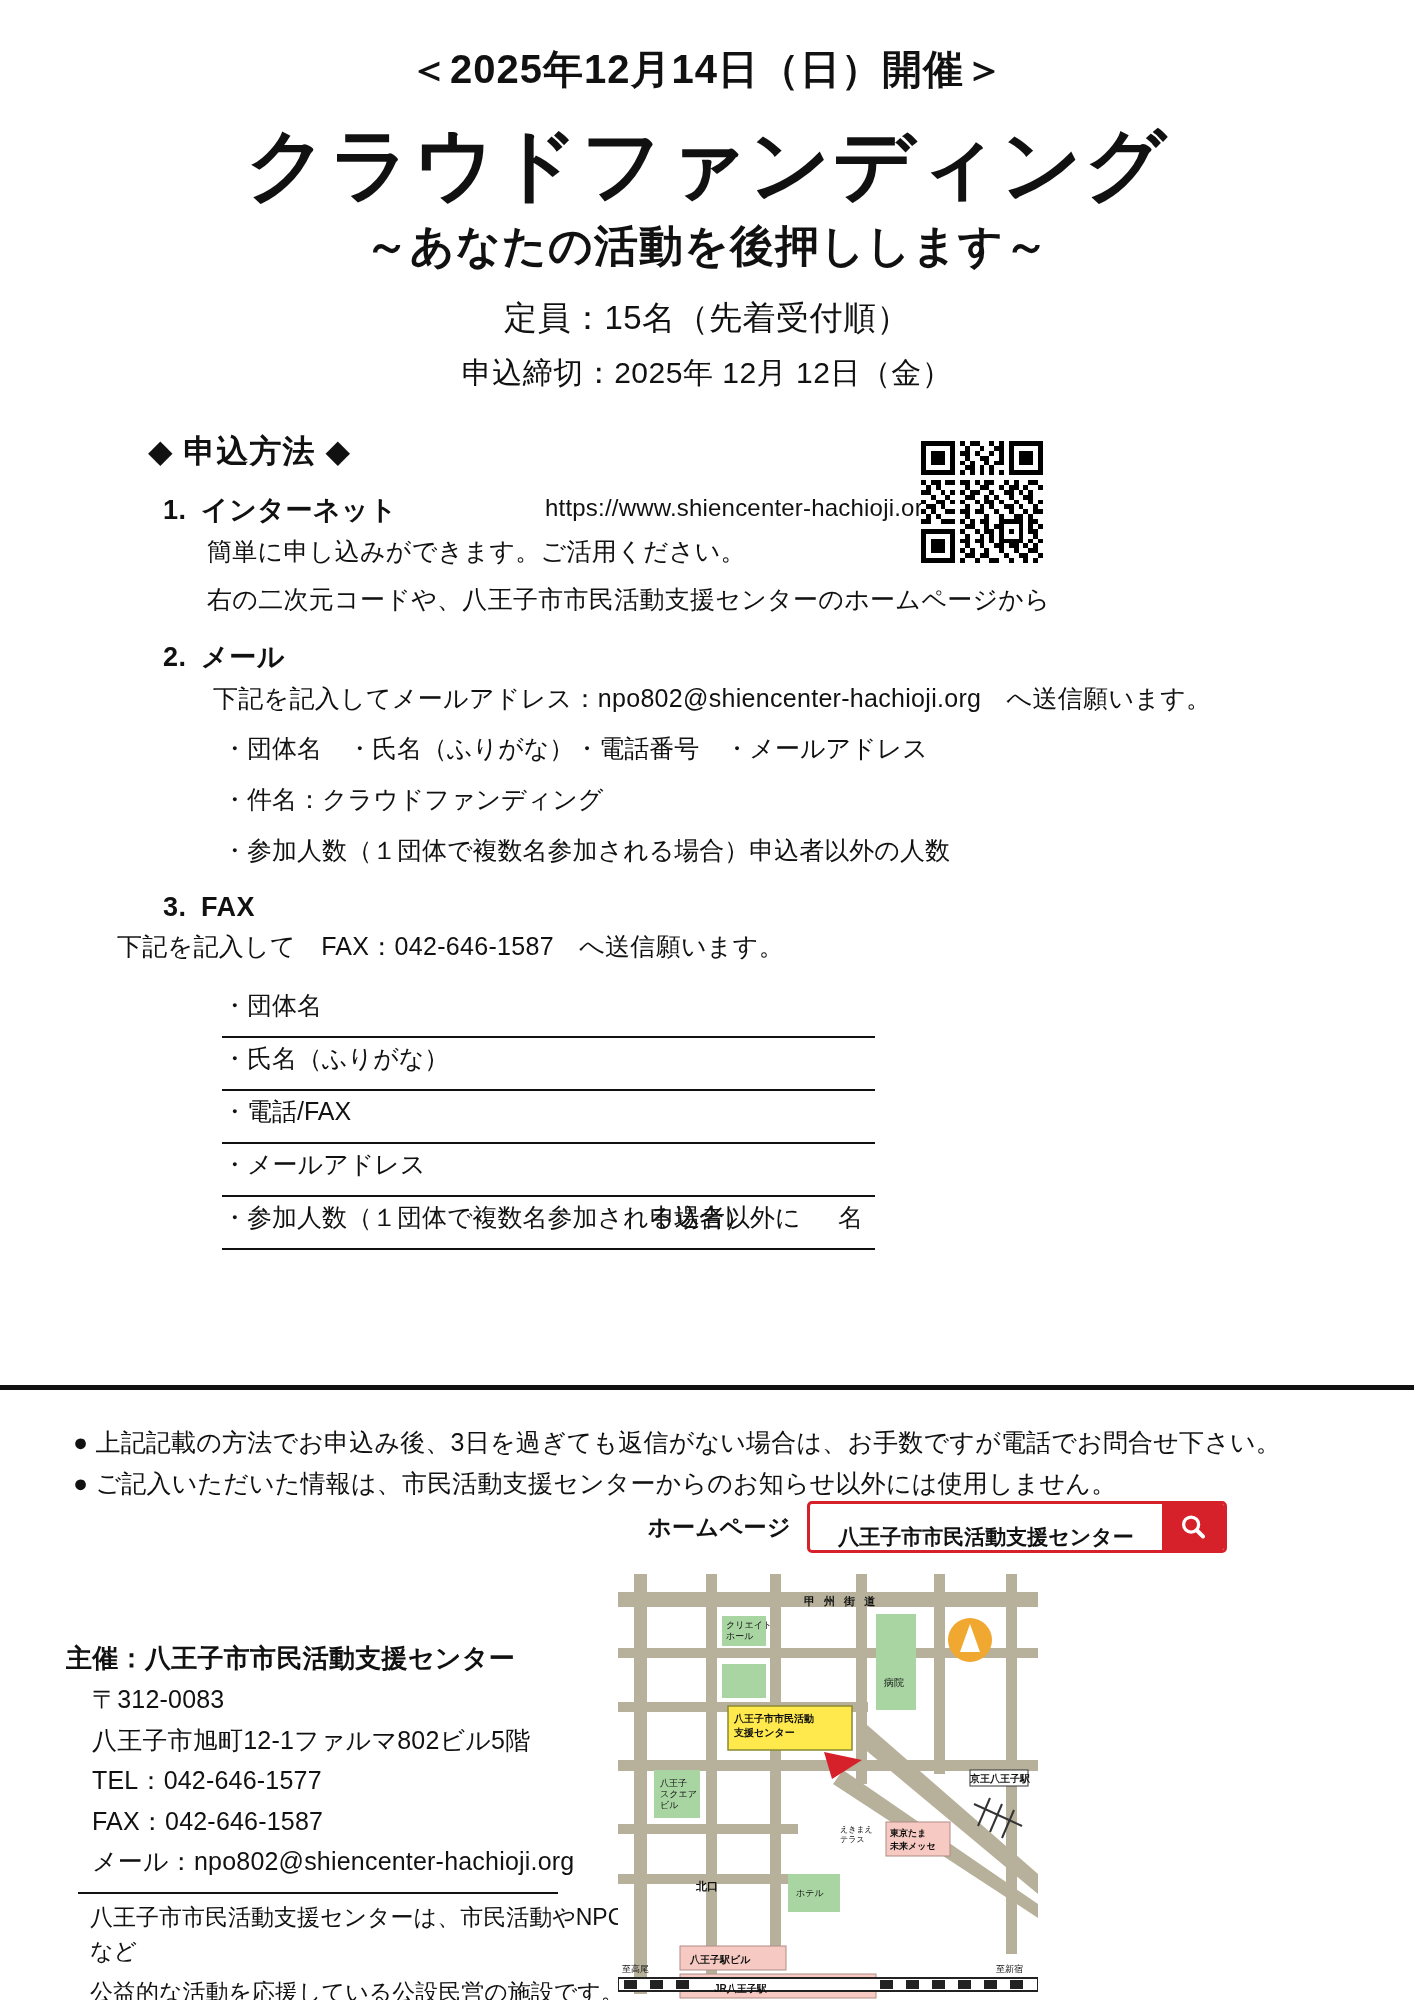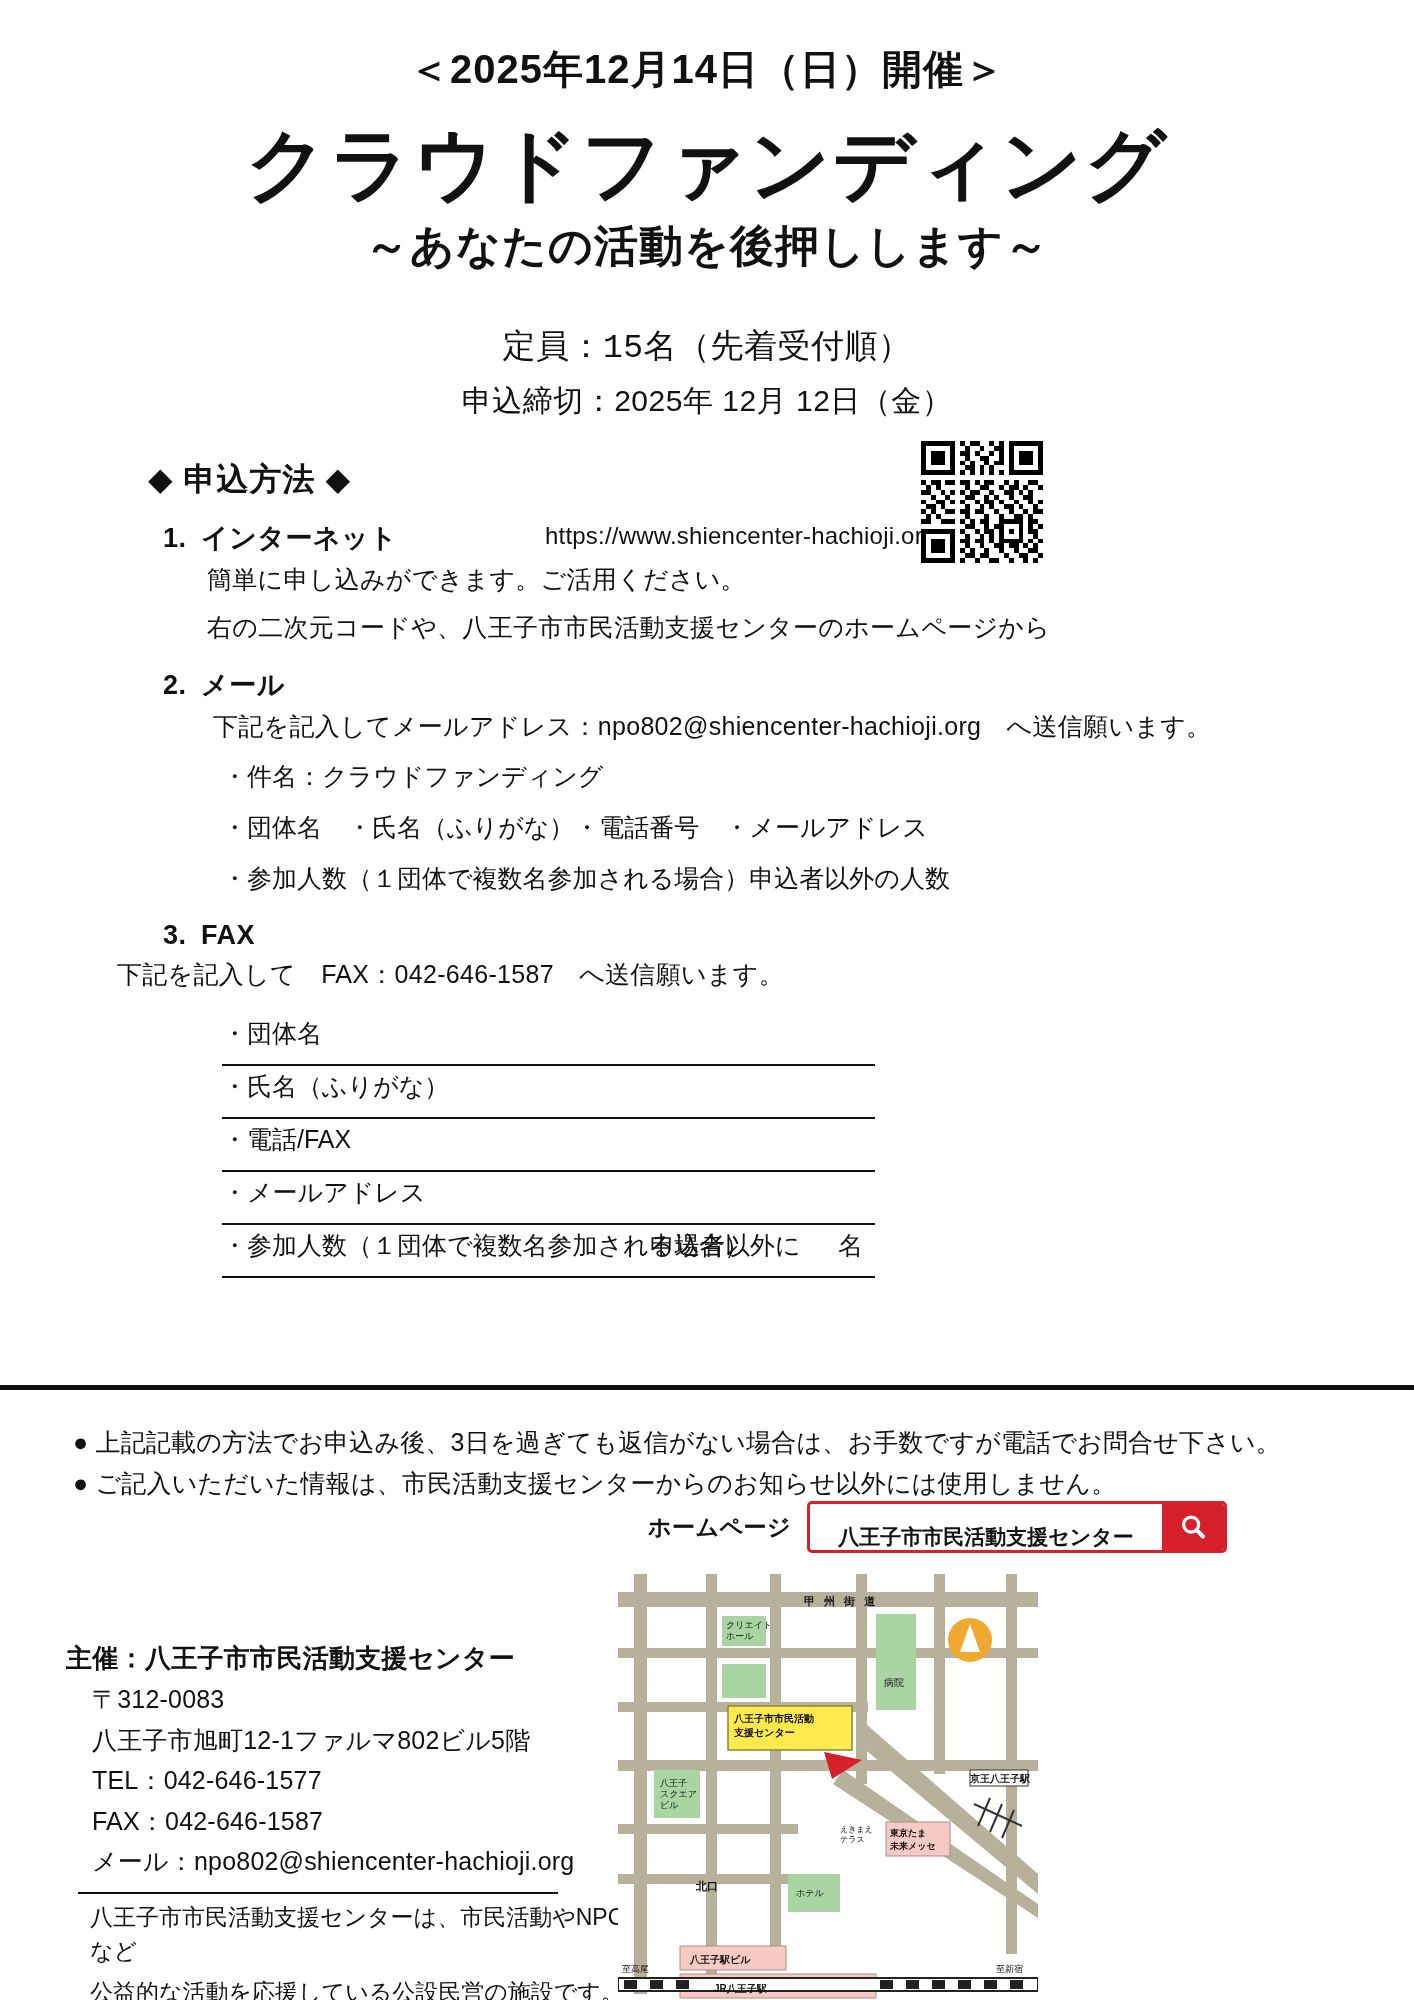--- a/index.html
+++ b/index.html
@@ -32,23 +32,22 @@
   .sub-title {
     text-align: center;
     font-size: 44px;
     font-weight: bold;
     letter-spacing: 1px;
     margin-top: 10px;
   }
   .capacity {
     text-align: center;
     font-size: 33px;
-    margin-top: 48px;
+    margin-top: 20px;
     letter-spacing: 0.5px;
-    font-family: Liberation Mono, monospace;
   }
   .deadline {
     text-align: center;
     font-size: 30px;
     margin-top: 12px;
     letter-spacing: 0.5px;
   }
 
   
   .howto-heading {
@@ -227,22 +226,22 @@
       </div>
       <div class="method-body">簡単に申し込みができます。ご活用ください。</div>
       <div class="method-body">右の二次元コードや、八王子市市民活動支援センターのホームページから</div>
     </div>
 
     <div class="method" style="margin-top:16px;">
       <div class="method-head">
         <span class="num">2.</span><span>メール</span>
       </div>
       <div class="method-body" style="margin-left:213px;">下記を記入してメールアドレス：npo802@shiencenter-hachioji.org　へ送信願います。</div>
+      <div class="bullets">・団体名　・氏名（ふりがな）・電話番号　・メールアドレス</div>
       <div class="bullets">・件名：クラウドファンディング</div>
-      <div class="bullets">・団体名　・氏名（ふりがな）・電話番号　・メールアドレス</div>
       <div class="bullets">・参加人数（１団体で複数名参加される場合）申込者以外の人数</div>
     </div>
 
     <div class="method" style="margin-top:16px;">
       <div class="method-head">
         <span class="num">3.</span><span>FAX</span>
       </div>
       <div class="method-body" style="margin-left:117px;">下記を記入して　FAX：042-646-1587　へ送信願います。</div>
 
       <div class="fax-fields">

